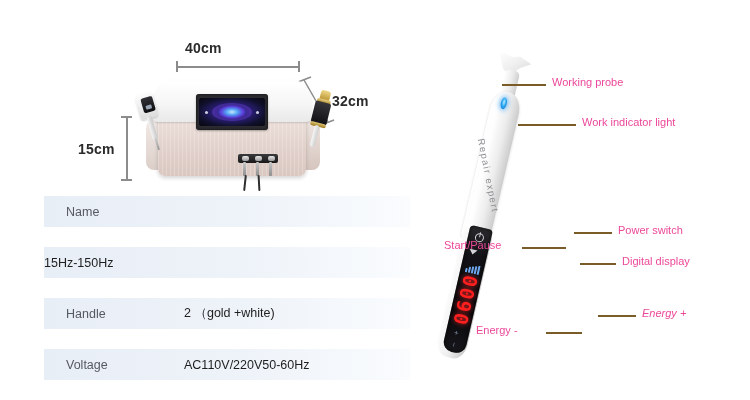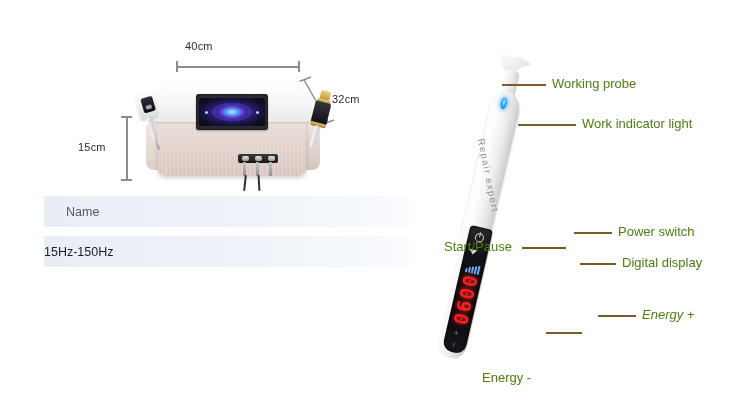--- a/index.html
+++ b/index.html
@@ -8,22 +8,22 @@
     background:#ffffff;
     font-family:"Liberation Sans", sans-serif;
     position:relative;
     overflow:hidden;
   }
   .stage { position:absolute; inset:0; }
 
   
   .dim-label {
     position:absolute;
-    font-size:11px;
-    font-weight:normal;
+    font-size:14px;
+    font-weight:bold;
     color:#2b2b2b;
     letter-spacing:.2px;
     white-space:nowrap;
   }
   .dim-line { position:absolute; background:#8c8c8c; }
 
   
   #machine { position:absolute; left:130px; top:78px; width:210px; height:115px; }
 
   .mach-top {
@@ -127,21 +127,21 @@
   .h-right .ring2 { position:absolute; left:3px; top:33px; width:16px; height:4px;
                     background:linear-gradient(180deg,#e3c87d,#9e7c1c); border-radius:2px; }
   .h-right .stem { position:absolute; left:8px; top:36px; width:5px; height:22px;
                    background:linear-gradient(90deg,#f6f6f6,#cfcfcf); border-radius:2px; }
 
   
   #spec-table { position:absolute; left:44px; top:196px; width:366px; }
   .spec-row {
     height:31px; display:flex; align-items:center;
     background:linear-gradient(90deg,#e8eef6 0%,#eef3f9 55%,#fafcfe 100%);
-    margin-bottom:9px;
+    margin-bottom:20px;
   }
   .spec-key {
     width:140px; padding-left:22px;
     font-size:12.5px; color:#555a60; white-space:nowrap;
   }
   .spec-val {
     font-size:12.5px; color:#1e1e1e; white-space:nowrap;
   }
 
   
@@ -222,21 +222,21 @@
     transform:rotate(90deg);
   }
   .icon-plus, .icon-minus {
     position:absolute; left:8px; color:#7f8fa8; font-size:8px;
     transform:rotate(90deg);
   }
   .icon-plus { top:104px; } .icon-minus { top:116px; }
 
   
   .callout-label {
-    position:absolute; font-size:13px; color:#4d7c0f; white-space:nowrap;
+    position:absolute; font-size:11px; color:#ec4899; white-space:nowrap;
   }
   .callout-line { position:absolute; height:1.5px; background:#7a5c28; }
 </style>
 </head>
 <body>
 
 <div class="stage">
 
   <div class="dim-label" style="left:185px; top:40px;">40cm</div>
   <div class="dim-line" style="left:176px; top:66px; width:124px; height:1.5px;"></div>
@@ -297,20 +297,28 @@
       <div class="stem"></div>
     </div>
   </div>
 
   <div id="spec-table">
     <div class="spec-row">
       <div class="spec-key">Name</div>
     </div>
     <div class="spec-row">
       <div class="spec-val">15Hz-150Hz</div>
+    </div>
+    <div class="spec-row">
+      <div class="spec-key">Handle</div>
+      <div class="spec-val">2 （gold +white)</div>
+    </div>
+    <div class="spec-row">
+      <div class="spec-key">Voltage</div>
+      <div class="spec-val">AC110V/220V50-60Hz</div>
     </div>
   </div>
 
   <div id="wand-area">
     <div class="wand">
       <div class="w-tip"></div>
       <div class="w-neck"></div>
       <div class="w-barrel"></div>
       <div class="w-indicator"></div>
       <div class="w-brand">Repair expert</div>
@@ -343,16 +351,16 @@
     <div class="callout-line" style="left:140px; top:243px; width:36px;"></div>
     <div class="callout-label" style="left:182px; top:235px;text-align:right;">Digital display</div>
 
     <div class="callout-line" style="left:158px; top:295px; width:38px;"></div>
     <div class="callout-label" style="left:202px; top:287px;font-style:italic;">Energy +</div>
 
     <div class="callout-line" style="left:82px; top:227px; width:44px;"></div>
     <div class="callout-label" style="left:4px; top:219px;">Start/Pause</div>
 
     <div class="callout-line" style="left:106px; top:312px; width:36px;"></div>
-    <div class="callout-label" style="left:42px; top:304px;margin-top:46px;">Energy -</div>
+    <div class="callout-label" style="left:36px; top:304px;">Energy -</div>
   </div>
 
 </div>
 
 </body></html>

